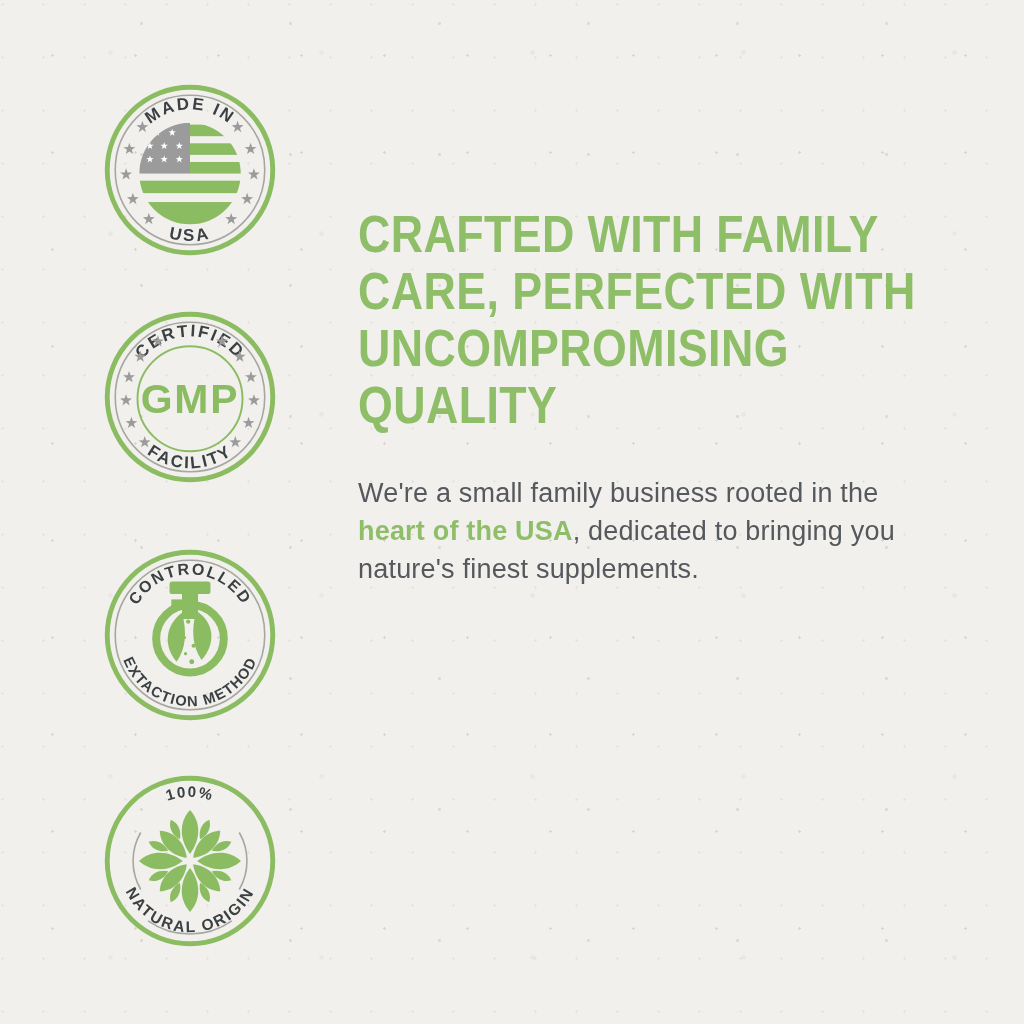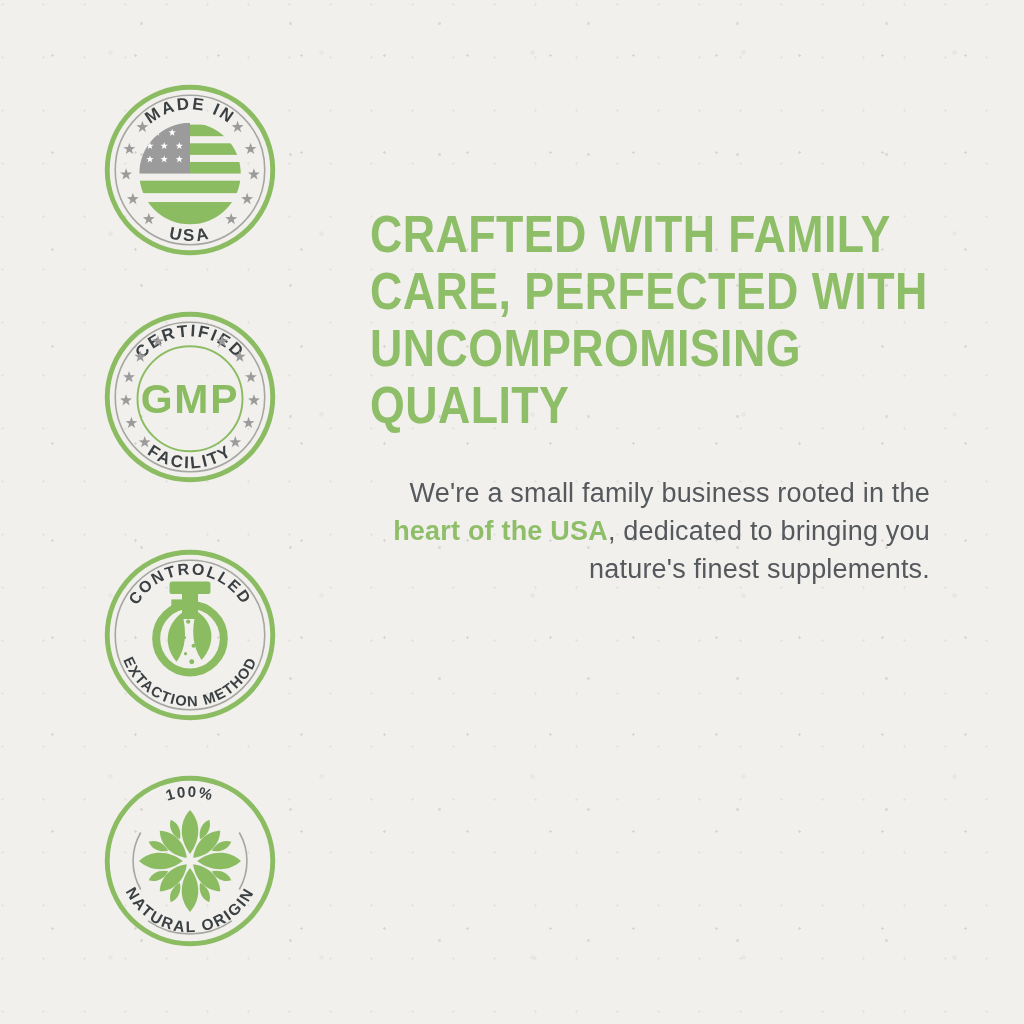--- a/index.html
+++ b/index.html
@@ -26,38 +26,37 @@
   #badge-3 { top:546px; }
   #badge-4 { top:772px; }
 
   .ring-green { fill:none; stroke:#8bbc62; stroke-width:5.5; }
   .ring-gray  { fill:none; stroke:#a6a6a2; stroke-width:1.8; }
   .arc-text   { font-family:"Liberation Sans", sans-serif; font-weight:bold; fill:#3b4043; }
   .star       { fill:#9b9b9b; }
   .grn        { fill:#8bbc62; }
 
   
-  .content { position:absolute; left:370px; top:206px; width:586px; }
+  .content { position:absolute; left:358px; top:206px; width:586px; }
   .headline {
     margin:0 0 40px 0;
     color:#8fbe68;
     font-weight:bold;
     font-size:52px;
     line-height:57px;
     letter-spacing:0.5px;
   }
   .h-line { display:block; white-space:nowrap; transform:scaleX(0.86); transform-origin:left center; }
   .body-para {
     margin:0 0 17px 0;
     width:560px;
     font-size:27px;
     line-height:38px;
     color:#55585c;
     letter-spacing:0.2px;
-    text-align:right;
   }
   .hl { color:#8fbe68; font-weight:bold; }
 
   .defs-holder { position:absolute; width:0; height:0; overflow:hidden; }
 </style>
 </head>
 <body>
 
 <div class="canvas">
 

